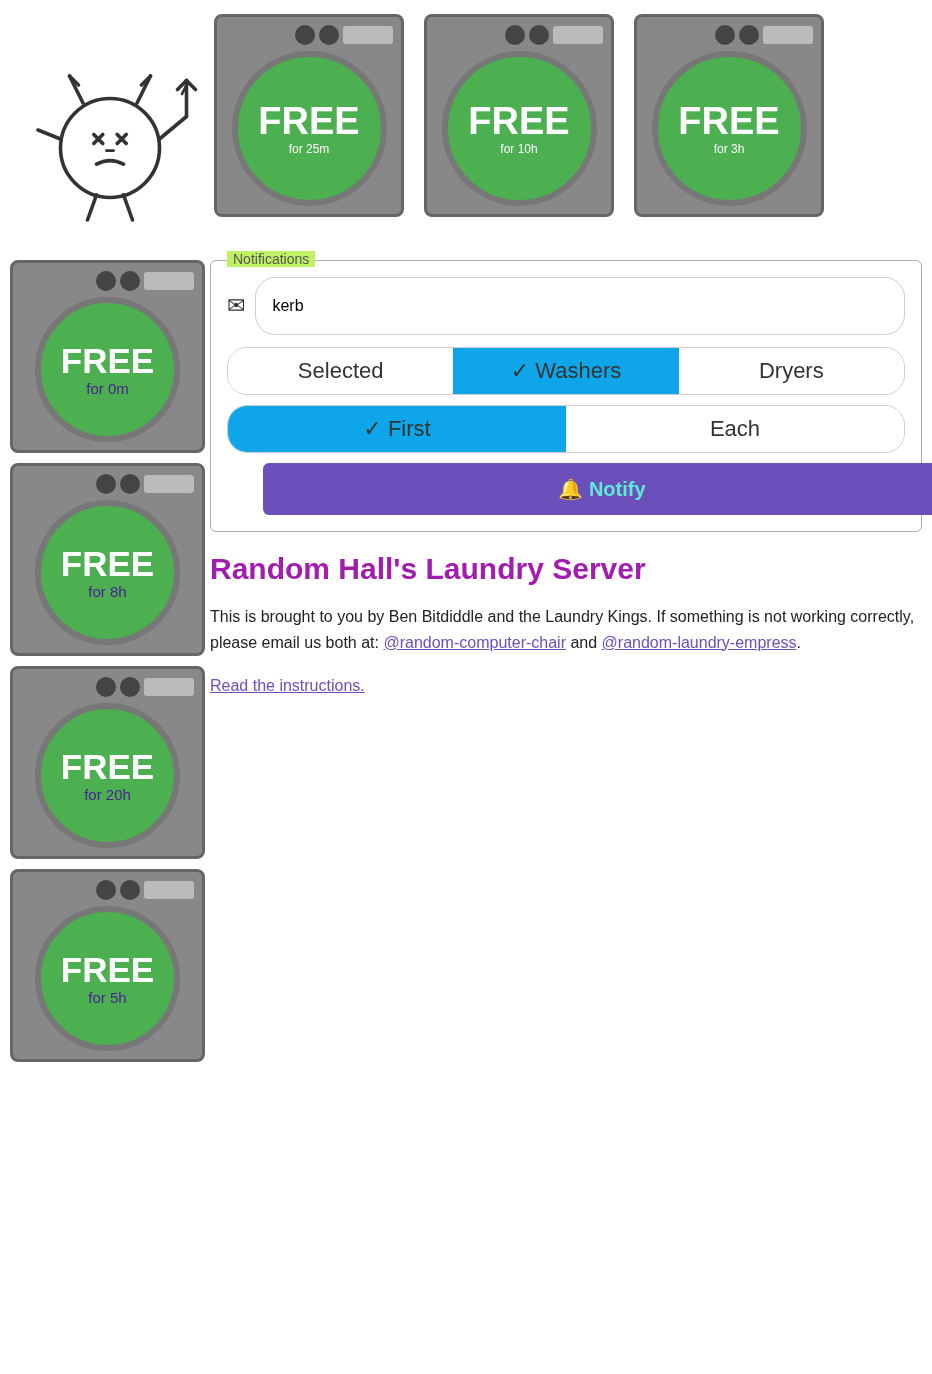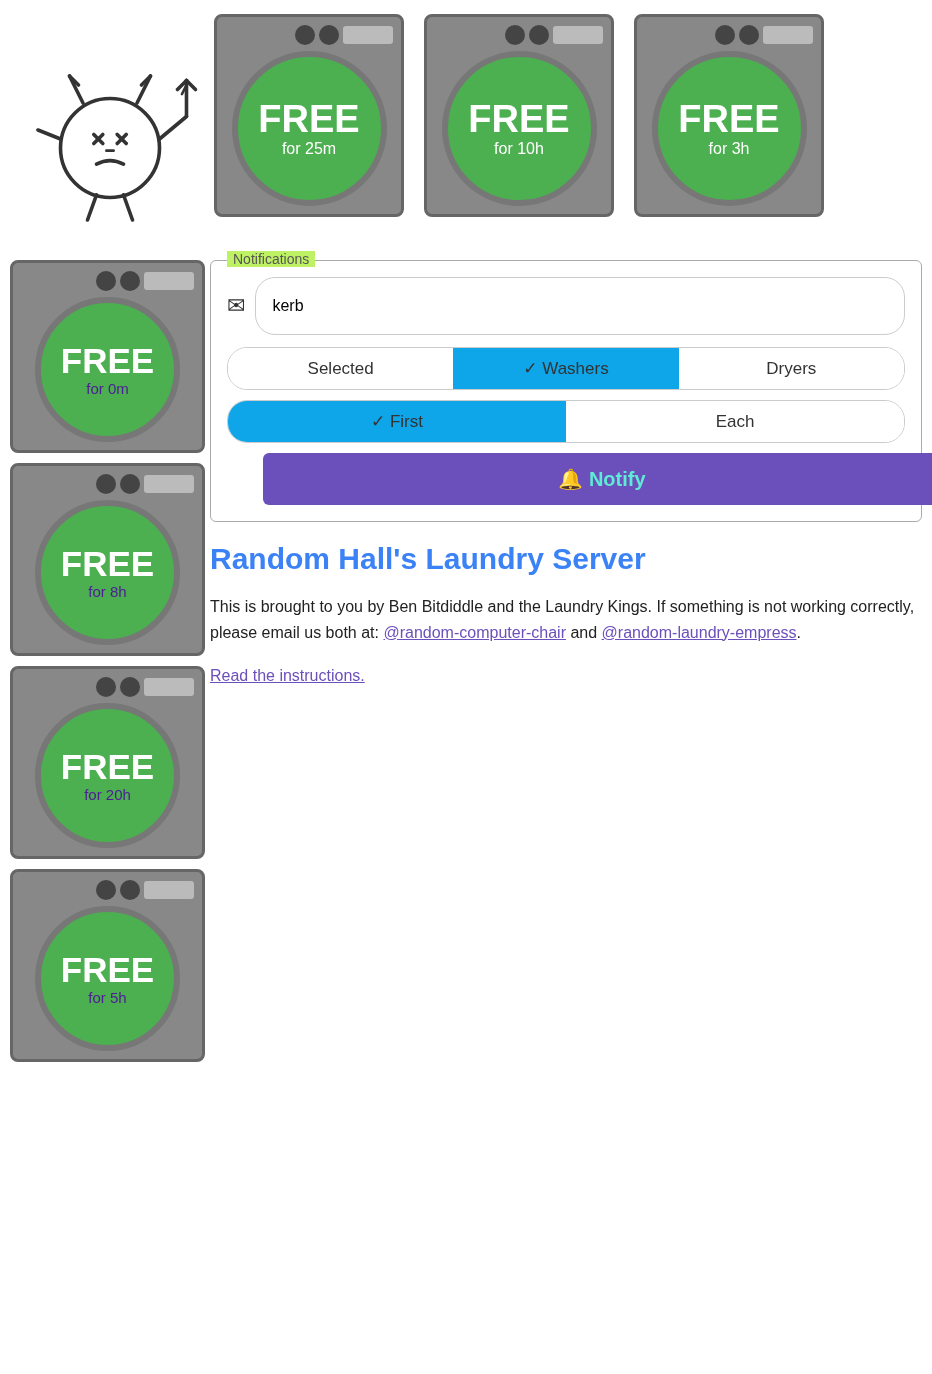--- a/index.html
+++ b/index.html
@@ -69,21 +69,21 @@
     }
 
     .washer-circle .free-text {
       font-size: 38px;
       font-weight: bold;
       color: #fff;
       line-height: 1;
     }
 
     .washer-circle .time-text {
-      font-size: 16px;
+      font-size: 12px;
       color: #fff;
       margin-top: 2px;
     }
 
     
     .left-col {
       display: flex;
       flex-direction: column;
       gap: 10px;
       margin-top: 0;
@@ -168,21 +168,21 @@
       border: 1px solid #ccc;
       border-radius: 20px;
       overflow: hidden;
       margin-bottom: 10px;
     }
 
     .toggle-item {
       flex: 1;
       padding: 10px 0;
       text-align: center;
-      font-size: 17px;
+      font-size: 22px;
       cursor: pointer;
       background: #fff;
       color: #333;
       border: none;
       outline: none;
     }
 
     .toggle-item.active {
       background: #0ea5e9;
       font-weight: 500;
@@ -203,21 +203,21 @@
       justify-content: center;
       gap: 8px;
       margin-top: 10px;
       margin-left: 36px;
     }
 
     
     .info-section h1 {
       font-size: 30px;
       font-weight: bold;
-      color: #3b82f6;
+      color: #a21caf;
       margin-bottom: 18px;
     }
 
     .info-section p {
       font-size: 16px;
       line-height: 1.6;
       color: #222;
       margin-bottom: 18px;
     }
 

